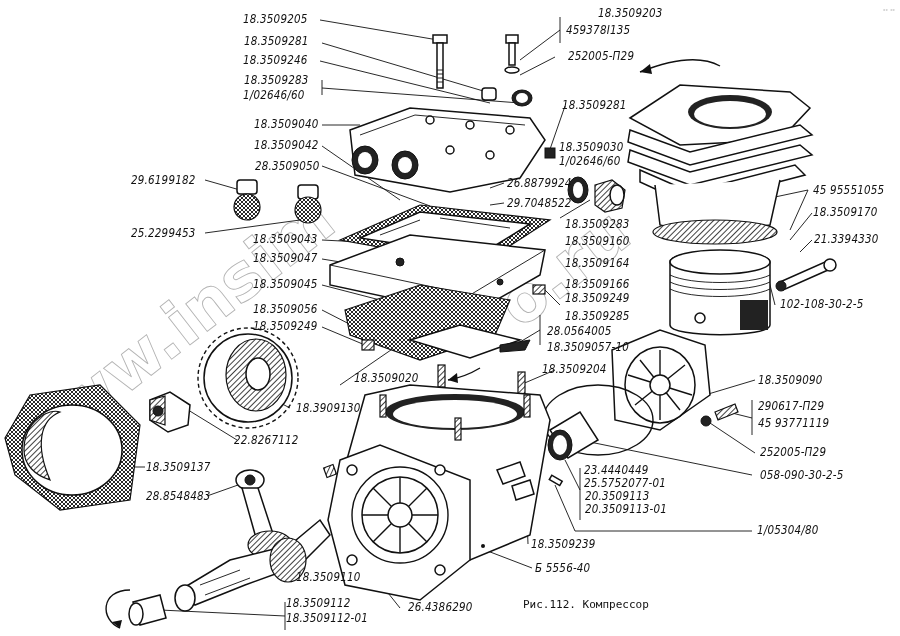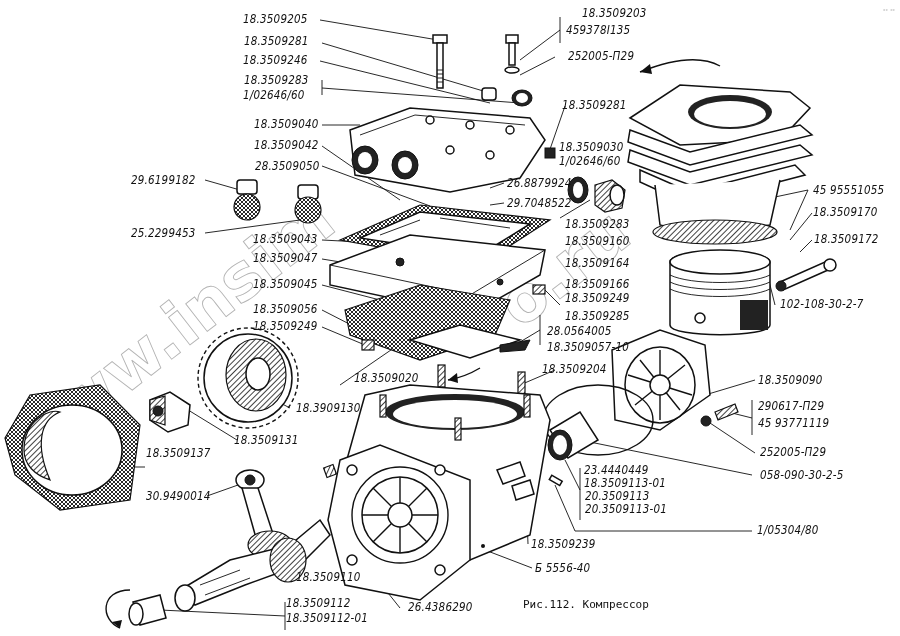--- a/index.html
+++ b/index.html
@@ -306,56 +306,56 @@
 <span class="lbl" style="left:254px;top:139px">18.3509042</span>
 <span class="lbl" style="left:255px;top:160px">28.3509050</span>
 <span class="lbl" style="left:131px;top:174px">29.6199182</span>
 <span class="lbl" style="left:131px;top:227px">25.2299453</span>
 <span class="lbl" style="left:253px;top:233px">18.3509043</span>
 <span class="lbl" style="left:253px;top:252px">18.3509047</span>
 <span class="lbl" style="left:253px;top:278px">18.3509045</span>
 <span class="lbl" style="left:253px;top:303px">18.3509056</span>
 <span class="lbl" style="left:253px;top:320px">18.3509249</span>
 
-<span class="lbl" style="left:582px;top:7px">18.3509203</span>
+<span class="lbl" style="left:598px;top:7px">18.3509203</span>
 <span class="lbl" style="left:566px;top:24px">459378I135</span>
 <span class="lbl" style="left:568px;top:50px">252005-П29</span>
 <span class="lbl" style="left:562px;top:99px">18.3509281</span>
 <span class="lbl" style="left:559px;top:141px">18.3509030</span>
 <span class="lbl" style="left:559px;top:155px">1/02646/60</span>
 <span class="lbl" style="left:507px;top:177px">26.8879924</span>
 <span class="lbl" style="left:507px;top:197px">29.7048522</span>
 <span class="lbl" style="left:565px;top:218px">18.3509283</span>
 <span class="lbl" style="left:565px;top:235px">18.3509160</span>
 <span class="lbl" style="left:565px;top:257px">18.3509164</span>
 <span class="lbl" style="left:565px;top:278px">18.3509166</span>
 <span class="lbl" style="left:565px;top:292px">18.3509249</span>
 <span class="lbl" style="left:565px;top:310px">18.3509285</span>
 <span class="lbl" style="left:547px;top:325px">28.0564005</span>
 <span class="lbl" style="left:547px;top:341px">18.3509057-10</span>
 
 <span class="lbl" style="left:813px;top:184px">45 95551055</span>
 <span class="lbl" style="left:813px;top:206px">18.3509170</span>
-<span class="lbl" style="left:814px;top:233px">18.3509172</span>
-<span class="lbl" style="left:780px;top:298px">102-108-30-2-7</span>
+<span class="lbl" style="left:814px;top:233px">21.3394330</span>
+<span class="lbl" style="left:780px;top:298px">102-108-30-2-5</span>
 
 <span class="lbl" style="left:354px;top:372px">18.3509020</span>
 <span class="lbl" style="left:542px;top:363px">18.3509204</span>
 <span class="lbl" style="left:296px;top:402px">18.3909130</span>
-<span class="lbl" style="left:234px;top:434px">18.3509131</span>
-<span class="lbl" style="left:146px;top:447px">18.3509137</span>
-<span class="lbl" style="left:146px;top:490px">30.9490014</span>
+<span class="lbl" style="left:234px;top:434px">22.8267112</span>
+<span class="lbl" style="left:146px;top:461px">18.3509137</span>
+<span class="lbl" style="left:146px;top:490px">28.8548483</span>
 
 <span class="lbl" style="left:758px;top:374px">18.3509090</span>
 <span class="lbl" style="left:758px;top:400px">290617-П29</span>
 <span class="lbl" style="left:758px;top:417px">45 93771119</span>
 <span class="lbl" style="left:760px;top:446px">252005-П29</span>
 <span class="lbl" style="left:760px;top:469px">058-090-30-2-5</span>
 <span class="lbl" style="left:584px;top:464px">23.4440449</span>
-<span class="lbl" style="left:584px;top:477px">18.3509113-01</span>
+<span class="lbl" style="left:584px;top:477px">25.5752077-01</span>
 <span class="lbl" style="left:585px;top:490px">20.3509113</span>
 <span class="lbl" style="left:585px;top:503px">20.3509113-01</span>
 <span class="lbl" style="left:757px;top:524px">1/05304/80</span>
 <span class="lbl" style="left:531px;top:538px">18.3509239</span>
 <span class="lbl" style="left:535px;top:562px">Б 5556-40</span>
 <span class="lbl" style="left:296px;top:571px">18.3509110</span>
 <span class="lbl" style="left:286px;top:597px">18.3509112</span>
 <span class="lbl" style="left:286px;top:612px">18.3509112-01</span>
 <span class="lbl" style="left:408px;top:601px">26.4386290</span>
 

